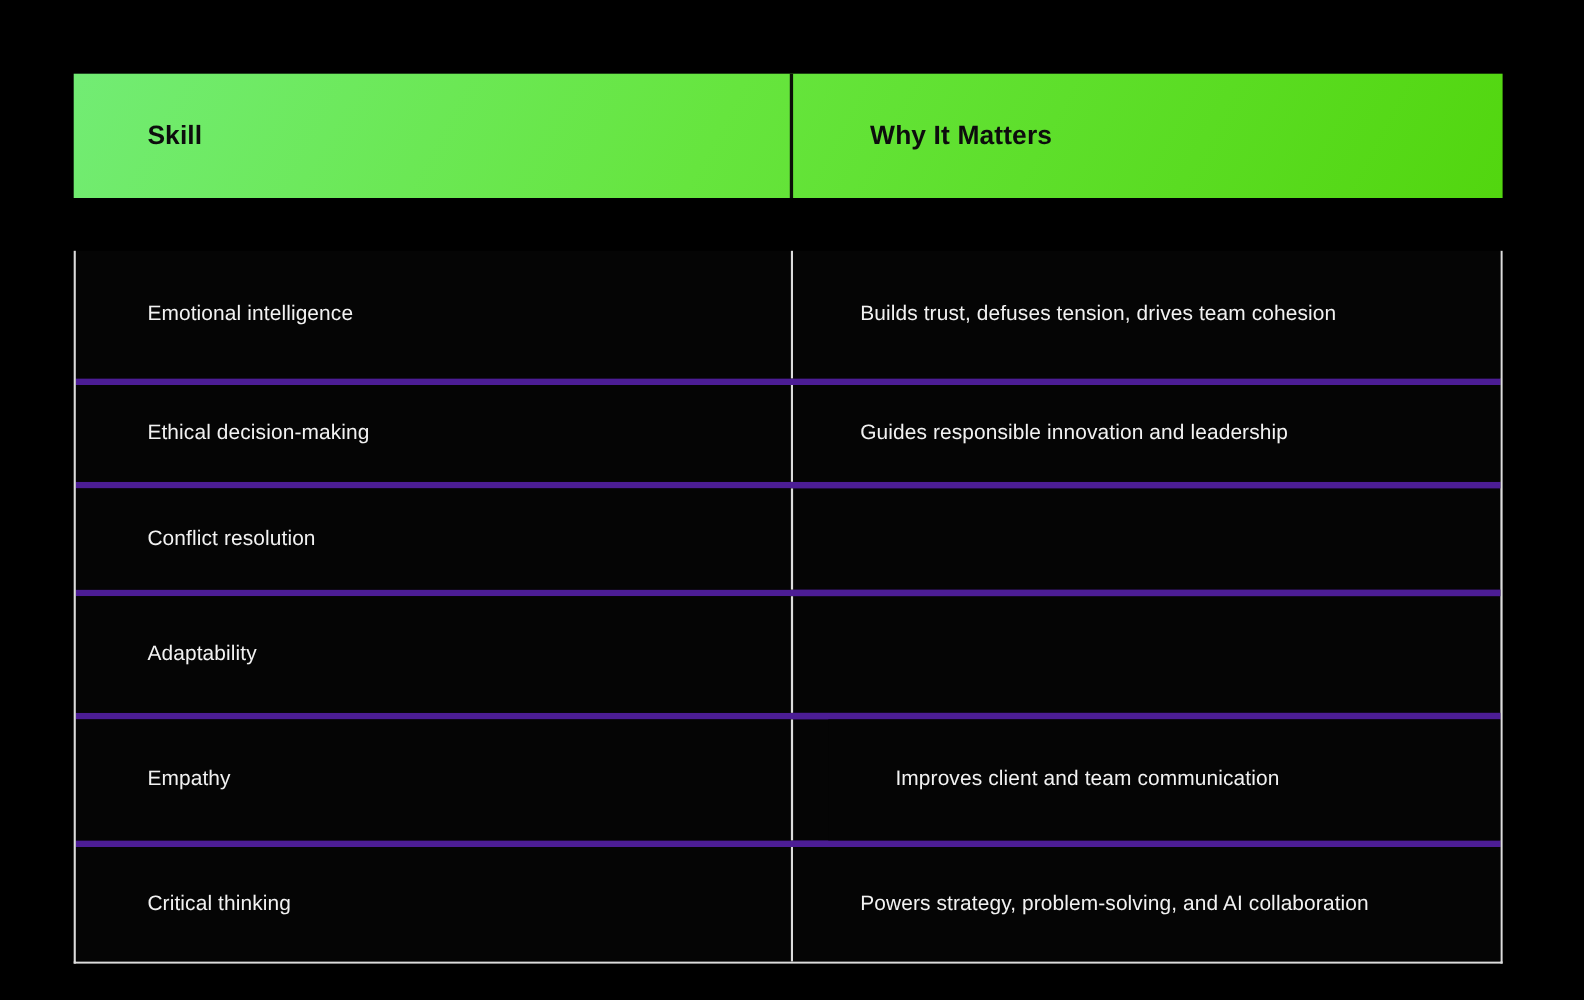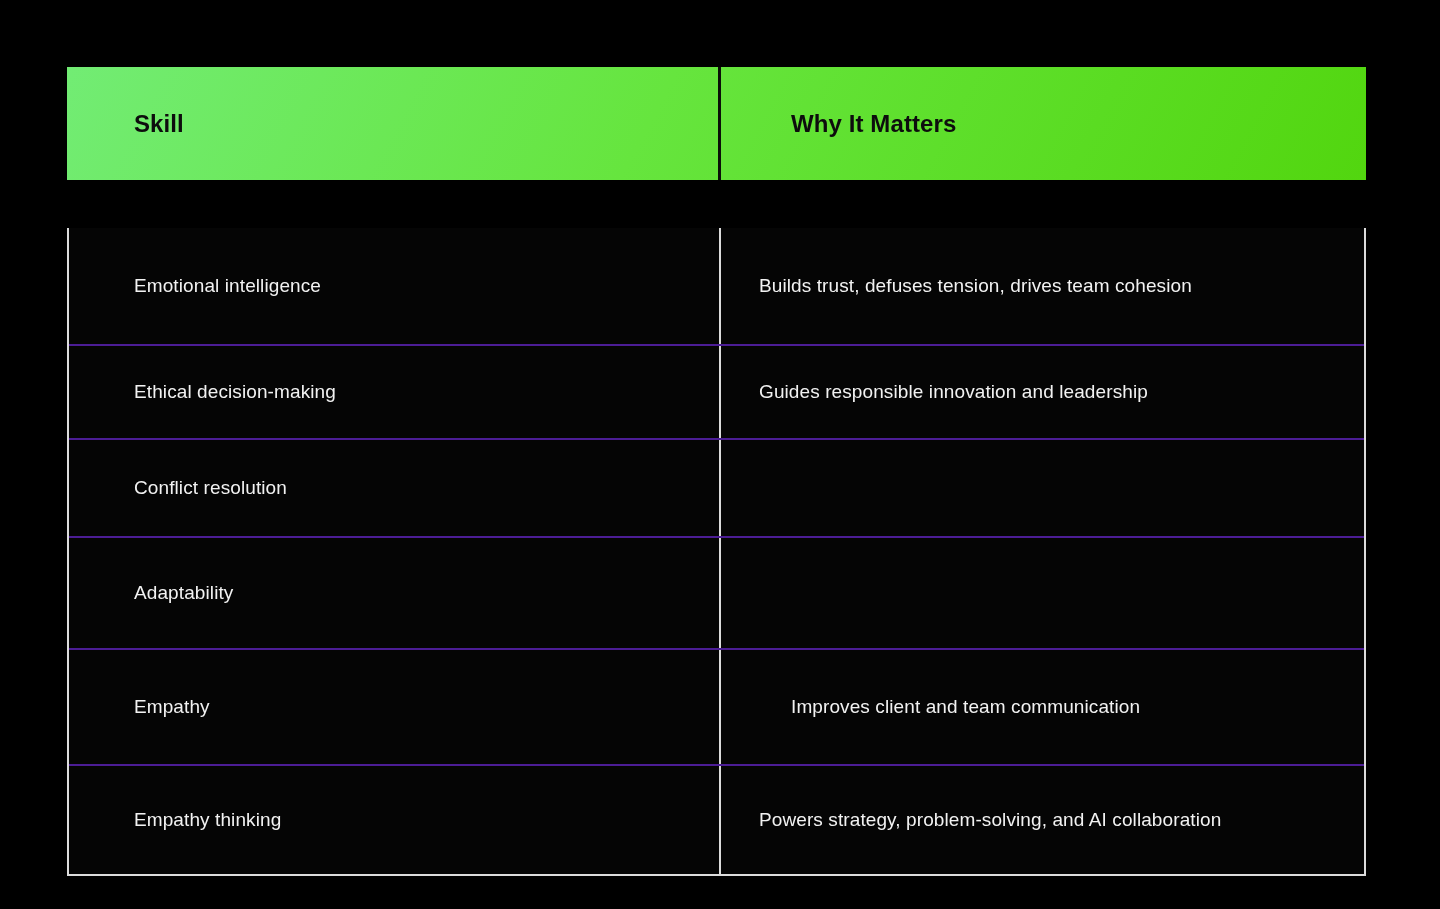--- a/index.html
+++ b/index.html
@@ -45,42 +45,42 @@
   .tbody {
     border-left: 2px solid #dcdcdc;
     border-right: 2px solid #dcdcdc;
     border-bottom: 2px solid #dcdcdc;
     background: #050505;
   }
   .row {
     display: grid;
     grid-template-columns: 652px 1fr;
   }
-  .row + .row { border-top: 2px solid #4c1d95; }
+  .row + .row { border-top: 6px solid #4c1d95; }
   .row:nth-child(1) { height: 116px; margin-top: 48px; }
   .row:nth-child(2) { height: 94px; }
   .row:nth-child(3) { height: 98px; }
   .row:nth-child(4) { height: 112px; }
   .row:nth-child(5) { height: 116px; gap: 32px; }
   .row:nth-child(6) { height: 110px; }
   .cell {
     display: flex;
     align-items: center;
     color: #f2f2f2;
     font-size: 19px;
     font-weight: 400;
     letter-spacing: 0.1px;
     background: #050505;
   }
   .cell.skill {
     padding-left: 65px;
     border-right: 2px solid #dcdcdc;
   }
   .cell.why {
-    padding-left: 38px;
+    padding-left: 61px;
   }
 </style>
 </head>
 <body>
 
 <div class="stage">
   <div class="skills-table">
 
     <div class="thead">
       <div class="th col-skill">Skill</div>
@@ -100,19 +100,19 @@
         <div class="cell skill">Conflict resolution</div>
       </div>
       <div class="row">
         <div class="cell skill">Adaptability</div>
       </div>
       <div class="row">
         <div class="cell skill">Empathy</div>
         <div class="cell why">Improves client and team communication</div>
       </div>
       <div class="row">
-        <div class="cell skill">Empathy thinking</div>
+        <div class="cell skill">Critical thinking</div>
         <div class="cell why">Powers strategy, problem-solving, and AI collaboration</div>
       </div>
     </div>
 
   </div>
 </div>
 
 </body></html>

